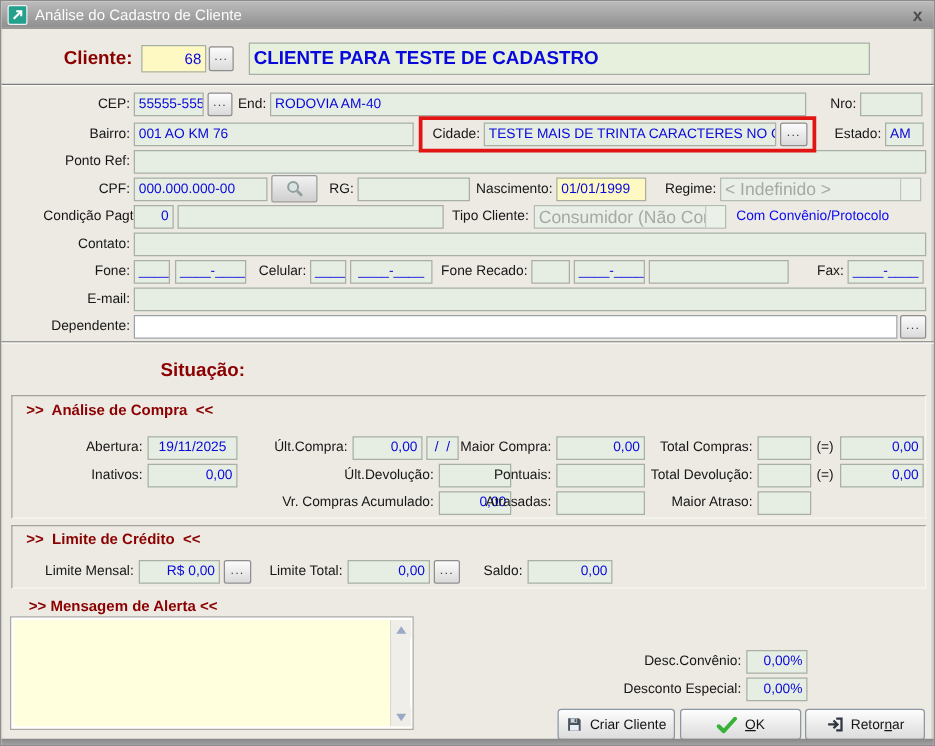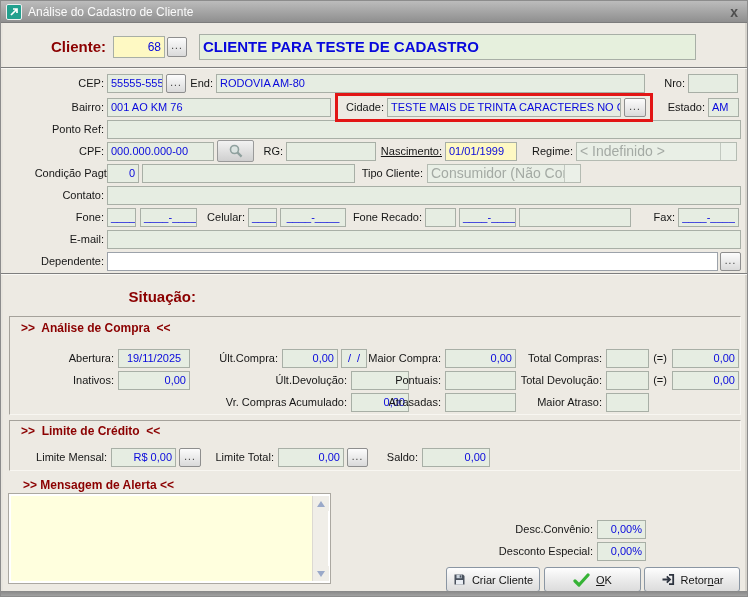--- a/index.html
+++ b/index.html
@@ -73,21 +73,21 @@
   <div class="fld yellow right" style="left:112px;top:35px;width:52px;height:22px;line-height:20px;font-size:12px;">68</div>
   <div class="btn3" style="left:166px;top:36px;width:20px;height:20px;line-height:16px;">...</div>
   <div class="fld big" style="left:198px;top:33px;width:497px;">CLIENTE PARA TESTE DE CADASTRO</div>
 
   <div class="sep" style="top:66px;"></div>
 
   <div class="lbl" style="left:8px;top:73px;width:95px;">CEP:</div>
   <div class="fld" style="left:106px;top:73px;width:56px;">55555-555</div>
   <div class="btn3" style="left:165px;top:73px;width:20px;">...</div>
   <div class="lbl" style="left:188px;top:73px;width:24px;">End:</div>
-  <div class="fld" style="left:215px;top:73px;width:429px;">RODOVIA AM-80</div>
+  <div class="fld" style="left:215px;top:73px;width:429px;">RODOVIA AM-40</div>
   <div class="lbl" style="left:658px;top:73px;width:26px;">Nro:</div>
   <div class="fld" style="left:687px;top:73px;width:50px;"></div>
 
   <div class="lbl" style="left:8px;top:97px;width:95px;">Bairro:</div>
   <div class="fld" style="left:106px;top:97px;width:224px;">001 AO KM 76</div>
   <div class="redbox" style="left:334px;top:92px;width:318px;height:29px;"></div>
   <div class="lbl" style="left:339px;top:97px;width:44px;">Cidade:</div>
   <div class="fld" style="left:386px;top:97px;width:234px;">TESTE MAIS DE TRINTA CARACTERES NO CA</div>
   <div class="btn3" style="left:623px;top:97px;width:22px;">...</div>
   <div class="lbl" style="left:664px;top:97px;width:40px;">Estado:</div>
@@ -99,36 +99,37 @@
   <div class="lbl" style="left:8px;top:141px;width:95px;">CPF:</div>
   <div class="fld" style="left:106px;top:141px;width:107px;">000.000.000-00</div>
   <div class="toolbtn" style="left:216px;top:139px;width:37px;height:22px;">
     <svg width="16" height="16" viewBox="0 0 16 16">
         <circle cx="6.5" cy="6.5" r="4" fill="#DCE4E2" stroke="#8FA09E" stroke-width="1.6"></circle>
         <line x1="9.6" y1="9.6" x2="13.6" y2="13.6" stroke="#8FA09E" stroke-width="2.2"></line>
       </svg>
   </div>
   <div class="lbl" style="left:256px;top:141px;width:26px;">RG:</div>
   <div class="fld" style="left:285px;top:141px;width:90px;"></div>
-  <div class="lbl" style="left:375px;top:141px;width:66px;text-decoration:underline;">Nascimento:</div>
+  <div class="lbl" style="left:375px;top:141px;width:66px;">Nascimento:</div>
   <div class="fld yellow" style="left:444px;top:141px;width:72px;">01/01/1999</div>
   <div class="lbl" style="left:526px;top:141px;width:46px;">Regime:</div>
   <div class="combo" style="left:575px;top:141px;width:161px;">
     <span>&lt; Indefinido &gt;</span>
     <span class="arrowbox"><span class="tri-dn"></span></span>
   </div>
 
   <div class="lbl" style="left:20px;top:163px;width:95px;">Condição Pagto:</div>
   <div class="fld right" style="left:106px;top:163px;width:32px;">0</div>
   <div class="fld" style="left:141px;top:163px;width:213px;"></div>
   <div class="lbl" style="left:356px;top:163px;width:66px;">Tipo Cliente:</div>
   <div class="combo" style="left:426px;top:163px;width:154px;">
     <span>Consumidor (Não Contribuinte</span>
     <span class="arrowbox"><span class="tri-dn"></span></span>
   </div>
+  <div class="link" style="left:588px;top:163px;">Com Convênio/Protocolo</div>
 
   <div class="lbl" style="left:8px;top:185px;width:95px;">Contato:</div>
   <div class="fld" style="left:106px;top:185px;width:634px;"></div>
 
   <div class="lbl" style="left:8px;top:207px;width:95px;">Fone:</div>
   <div class="fld center" style="left:106px;top:207px;width:29px;">____</div>
   <div class="fld center" style="left:139px;top:207px;width:57px;">____-____</div>
   <div class="lbl" style="left:200px;top:207px;width:44px;">Celular:</div>
   <div class="fld center" style="left:247px;top:207px;width:29px;">____</div>
   <div class="fld center" style="left:279px;top:207px;width:66px;">____-____</div>

